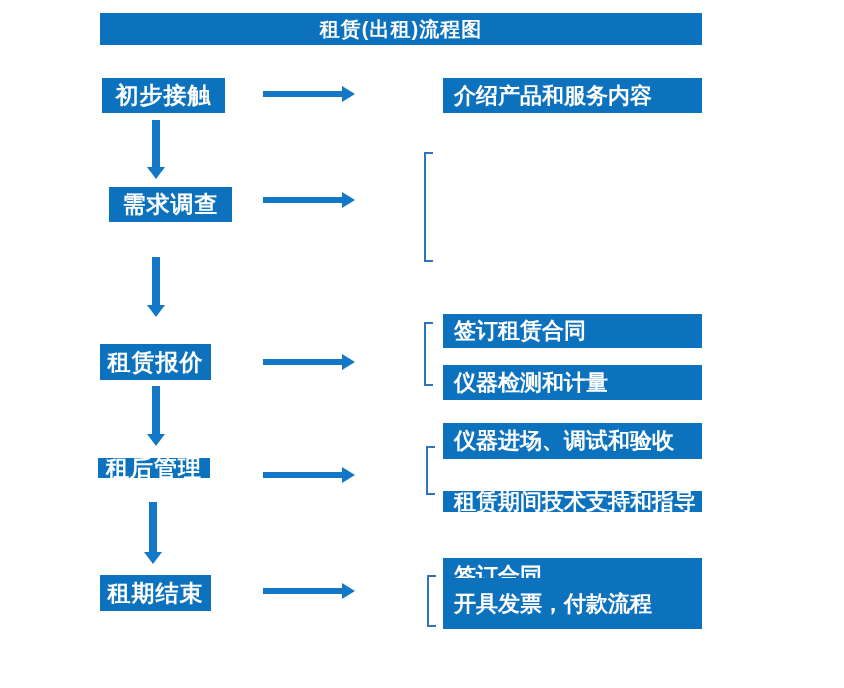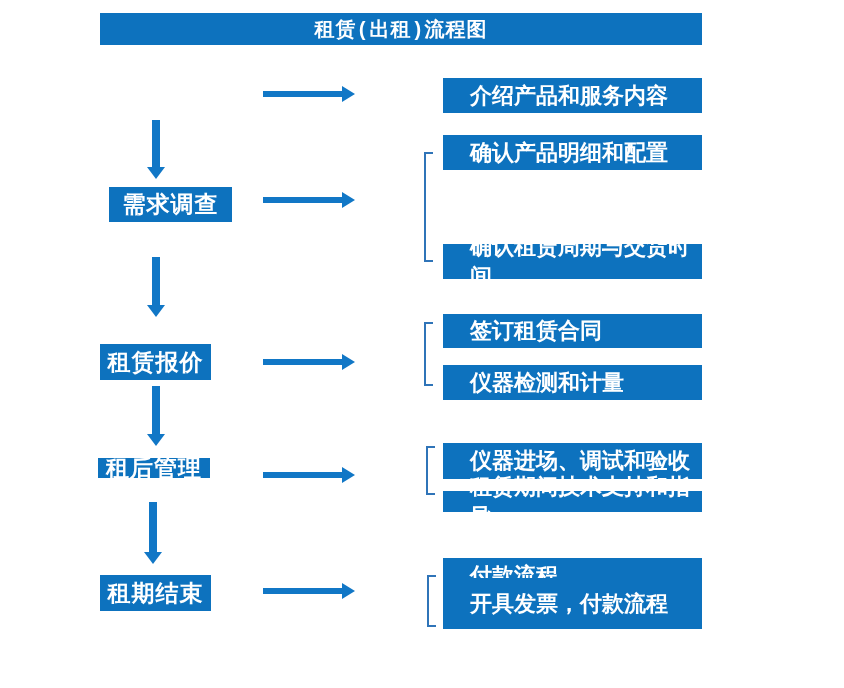--- a/index.html
+++ b/index.html
@@ -1,31 +1,31 @@
 <!DOCTYPE html>
 <html style="--box: #0d72be; --arrow: #1177c6; --bracket: #2f74b8; --text: #ffffff; --background: #ffffff;"><head>
 <meta charset="utf-8">
 <style>
   html,body{margin:0;padding:0;background:#fff;}
   .canvas{
     position:relative;width:844px;height:688px;background:var(--background,#fff);
-    font-family:Liberation Mono, monospace;overflow:hidden;
+    font-family:Liberation Sans, sans-serif;overflow:hidden;
   }
   .banner{
     position:absolute;left:100px;top:13px;width:602px;height:32px;
     background:var(--box,#0d72be);color:var(--text,#fff);
     display:flex;align-items:center;justify-content:center;
     font-weight:bold;font-size:20px;letter-spacing:1px;
   }
   .box{
     position:absolute;background:var(--box,#0d72be);color:var(--text,#fff);
     font-weight:bold;display:flex;align-items:center;box-sizing:border-box;
   }
   .box.left{font-size:23px;justify-content:center;letter-spacing:1px;}
-  .box.right{left:443px;width:259px;font-size:22px;padding-left:27px;letter-spacing:0;}
+  .box.right{left:443px;width:259px;font-size:22px;padding-left:11px;letter-spacing:0;}
   .varrow{position:absolute;width:18px;}
   .varrow .shaft{position:absolute;left:5px;top:0;bottom:10px;width:8px;background:var(--arrow,#1177c6);display:block;}
   .varrow::after{content:"";position:absolute;left:0;bottom:0;width:0;height:0;
     border-left:9px solid transparent;border-right:9px solid transparent;border-top:12px solid var(--arrow,#1177c6);}
   .harrow{position:absolute;width:92px;height:16px;}
   .harrow .shaft{position:absolute;left:0;top:5px;width:79px;height:6px;background:var(--arrow,#1177c6);display:block;}
   .harrow::after{content:"";position:absolute;right:0;top:0;width:0;height:0;
     border-top:8px solid transparent;border-bottom:8px solid transparent;border-left:13px solid var(--arrow,#1177c6);}
   .bracket{
     position:absolute;width:9px;box-sizing:border-box;
@@ -36,33 +36,32 @@
 </style>
 </head>
 <body>
 
 <div class="canvas">
 
   <div class="banner">
     <span>租赁(出租)流程图</span>
   </div>
 
+  <div class="box left" style="left:102px;top:78px;width:123px;height:35px">初步接触</div>
   <div class="box left" style="left:109px;top:187px;width:123px;height:35px">需求调查</div>
   <div class="box left" style="left:100px;top:344px;width:111px;height:36px">租赁报价</div>
   <div class="box left" style="left:98px;top:458px;width:112px;height:20px">租后管理</div>
   <div class="box left" style="left:100px;top:575px;width:111px;height:36px">租期结束</div>
 
   <div class="box right" style="top:78px;height:35px">介绍产品和服务内容</div>
-  <div class="box right" style="top:135px;height:35px">确认产品明细和配置</div>
-  <div class="box right" style="top:244px;height:35px">确认租赁周期与交货时间</div>
   <div class="box right" style="top:314px;height:34px">签订租赁合同</div>
   <div class="box right" style="top:365px;height:35px">仪器检测和计量</div>
-  <div class="box right" style="top:443px;height:36px">仪器进场、调试和验收</div>
+  <div class="box right" style="top:423px;height:36px">仪器进场、调试和验收</div>
   <div class="box right" style="top:491px;height:21px">租赁期间技术支持和指导</div>
-  <div class="box right" style="top:558px;height:35px">付款流程</div>
+  <div class="box right" style="top:558px;height:35px">签订合同</div>
   <div class="box right" style="top:578px;height:51px">开具发票，付款流程</div>
 
   <div class="varrow" style="left:147px;top:120px;height:59px">
       <i class="shaft"></i>
     </div>
   <div class="varrow" style="left:147px;top:257px;height:60px">
       <i class="shaft"></i>
     </div>
   <div class="varrow" style="left:147px;top:386px;height:60px">
       <i class="shaft"></i>

